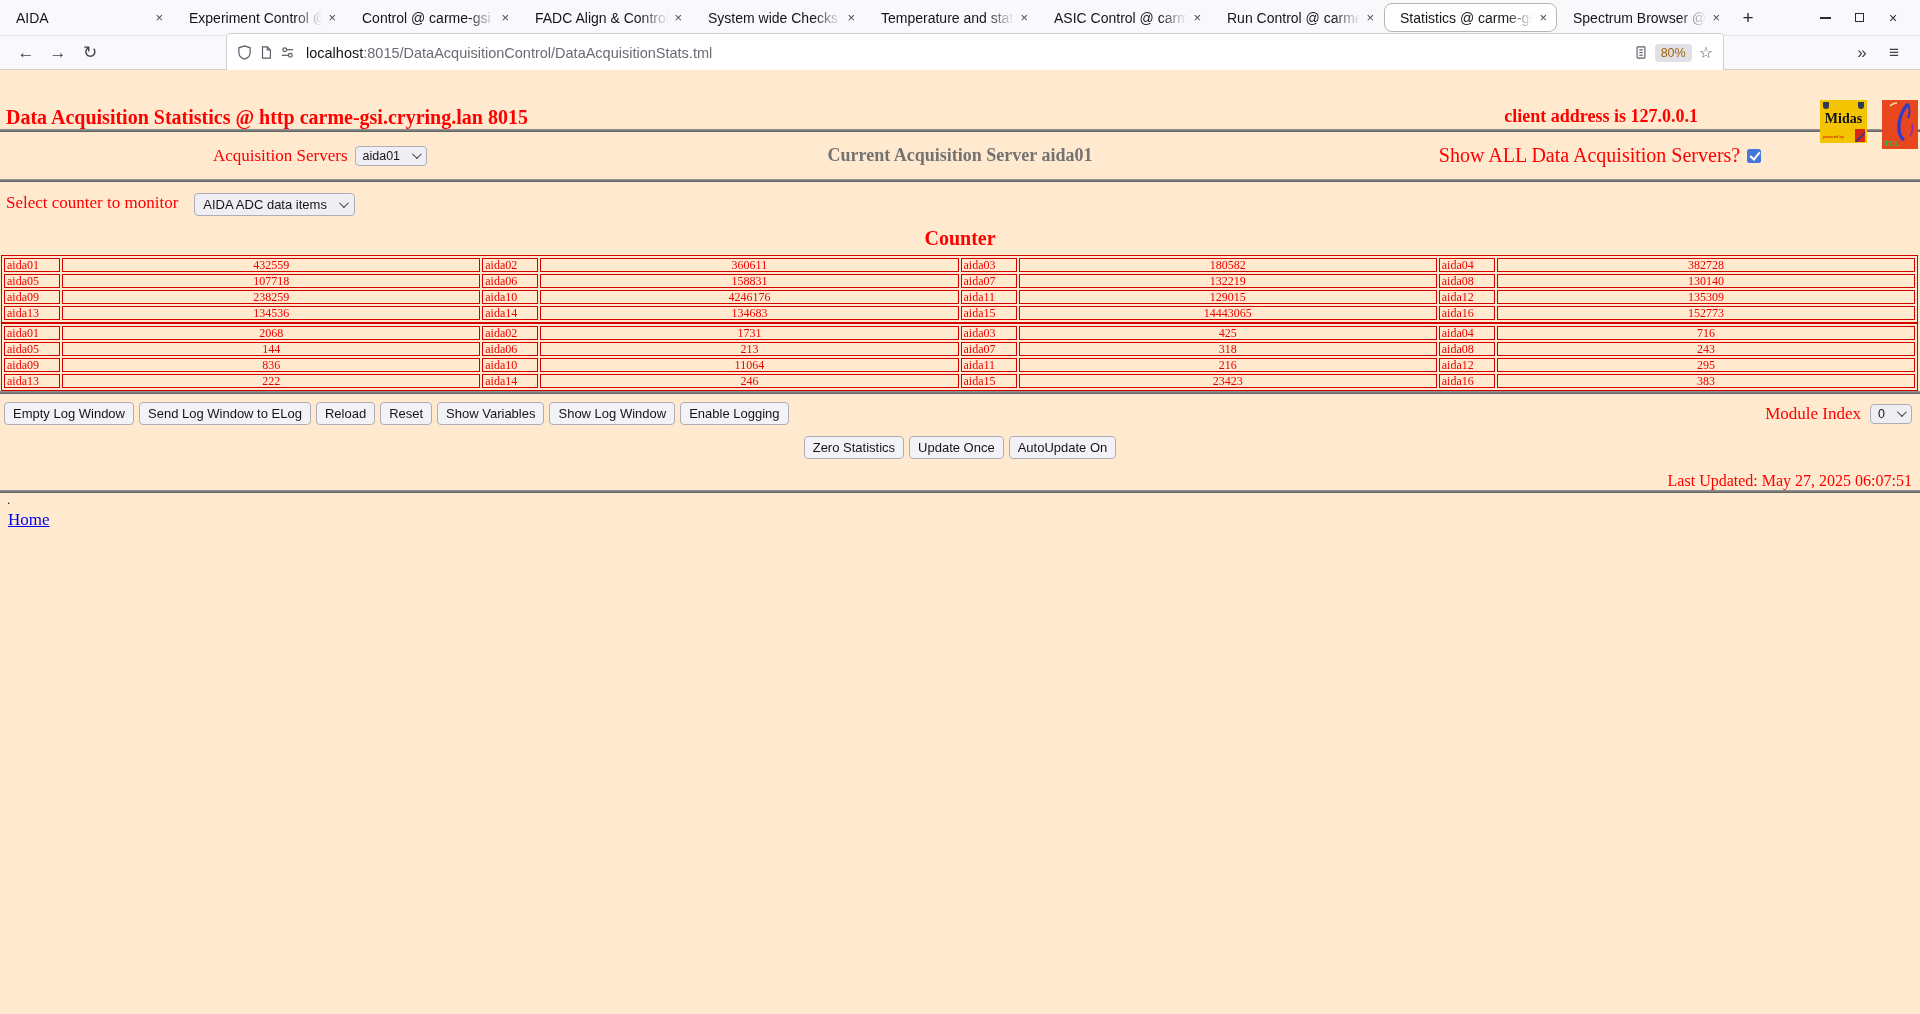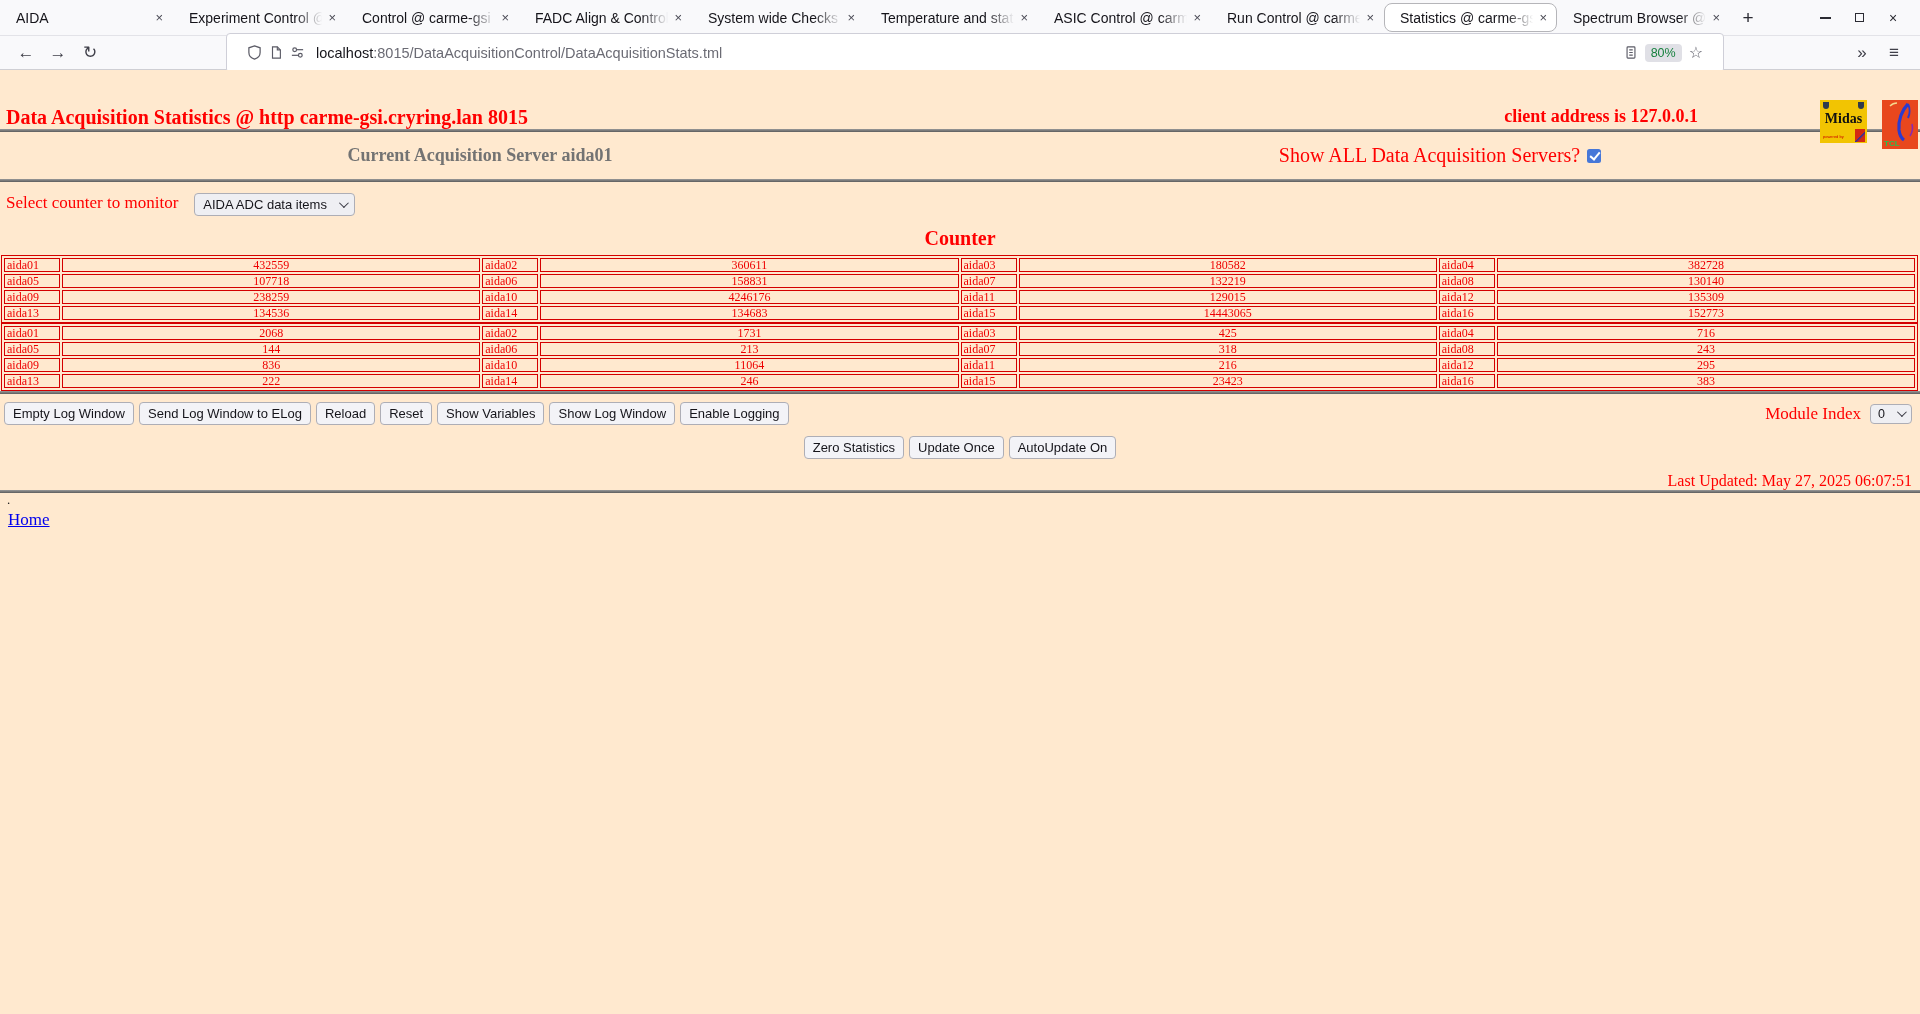--- a/index.html
+++ b/index.html
@@ -38,27 +38,27 @@
   .wc-max { width:9px; height:9px; border:1.5px solid #2b2b33; display:inline-block; }
 
   .navbar {
     height:34px; background:#f9f9fb; border-bottom:1px solid #cfcfd4;
     display:flex; align-items:center; padding:0 10px;
   }
   .nav-btn { background:none; border:none; font-size:17px; color:#40404a; width:32px; height:28px; line-height:1; }
   .urlbar {
     margin-left:120px; margin-right:122px; flex:1; height:40px;
     background:#ffffff; border:1px solid #cfcfd8; border-radius:4px;
-    display:flex; align-items:center; padding:0 20px; gap:7px;
+    display:flex; align-items:center; padding:0 10px; gap:7px;
   }
   .ub-icon { display:inline-flex; align-items:center; color:#5b5b66; }
   .url-text { flex:1; font-size:14.5px; white-space:nowrap; overflow:hidden; margin-left:4px; }
   .url-host { color:#15141a; }
   .url-path { color:#6b6b74; }
-  .zoom-pill { background:#e0e0e6; border-radius:4px; font-size:12.5px; color:#15803d; padding:2px 6px; }
+  .zoom-pill { background:#e0e0e6; border-radius:4px; font-size:12.5px; color:#a16207; padding:2px 6px; }
   .star { font-size:16px; }
 
   
   .page {
     position:relative; height:943px; background:#ffe9cf;
     font-family:"Liberation Serif", serif; color:#000;
   }
   .header-row { display:flex; justify-content:space-between; align-items:flex-start; padding:36px 222px 0 6px; }
   .page-title { color:#ff0000; font-weight:bold; font-size:20px; }
   .client-address { color:#ff0000; font-weight:bold; font-size:18px; white-space:nowrap; }
@@ -243,20 +243,27 @@
         <path d="M30 24 C31 28 30 33 28 36" fill="none" stroke="#8a2ab0" stroke-width="1.6"></path>
       </svg>
       <span class="tcl-text">TCL</span>
     </div>
   </div>
 
   <hr class="rule rule1">
 
   <div class="servers-row">
     <div class="srv-col">
+      <span class="red-label">Acquisition Servers</span>
+      <span class="fake-select">
+        <span>aida01</span>
+        <span class="chev"></span>
+      </span>
+    </div>
+    <div class="srv-col">
       <span class="red-bold">Current Acquisition Server aida01</span>
     </div>
     <div class="srv-col">
       <span class="red-label" style="font-size:20px;">Show ALL Data Acquisition Servers?</span>
       <span class="checkbox"></span>
     </div>
   </div>
 
   <hr class="rule">
 

